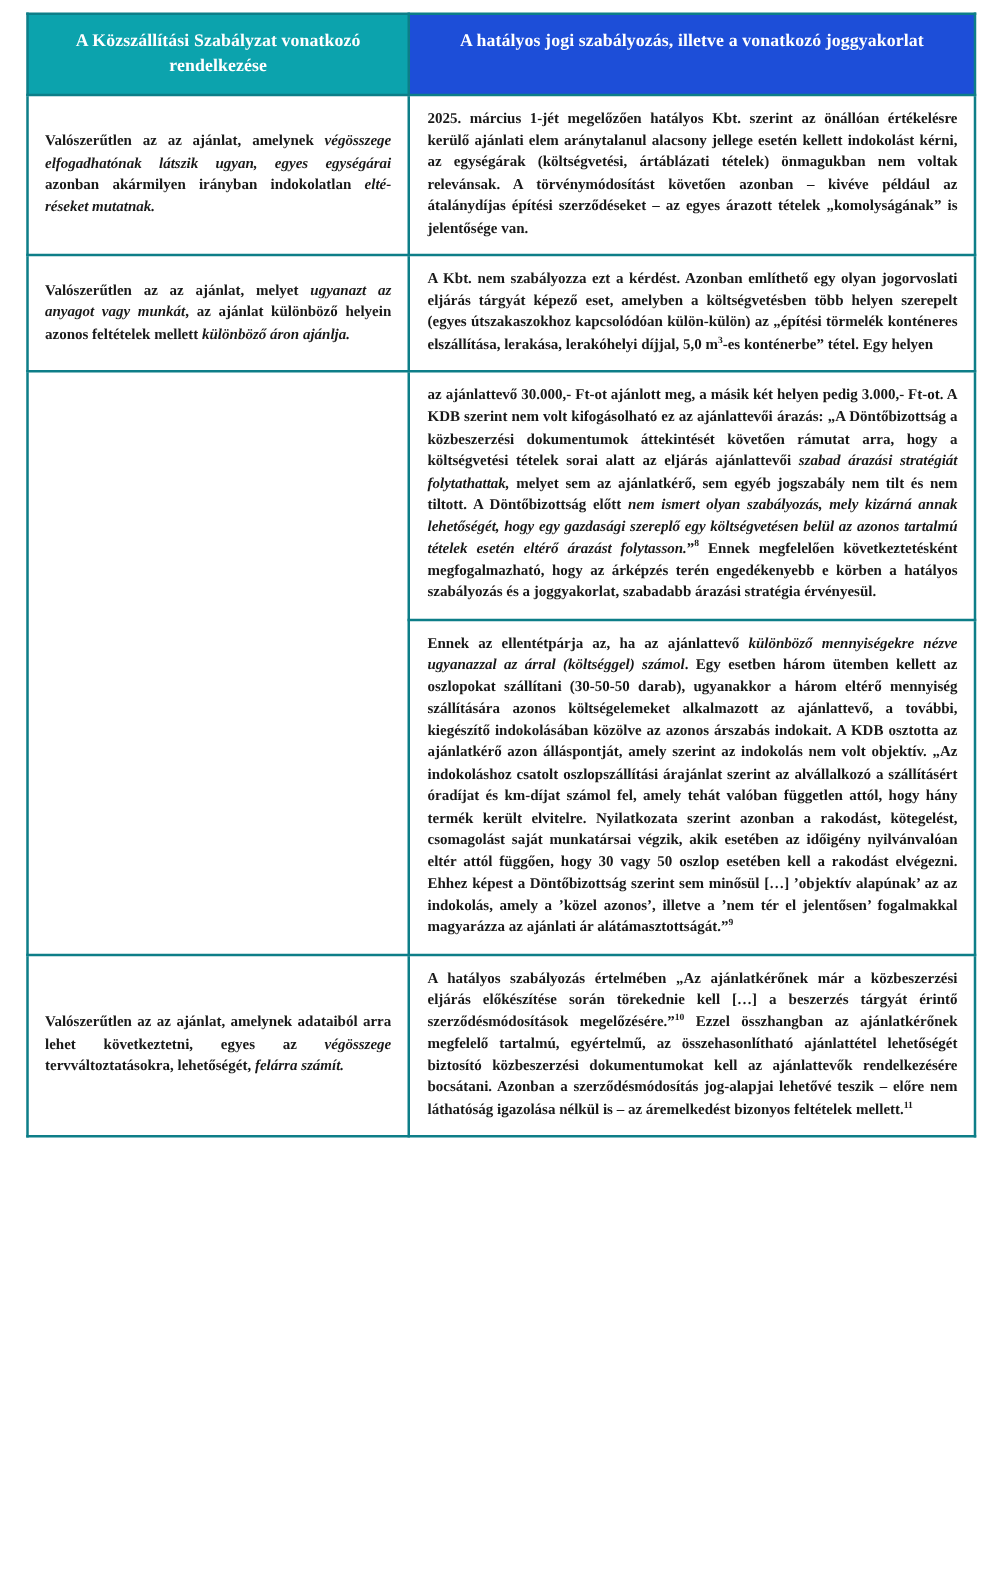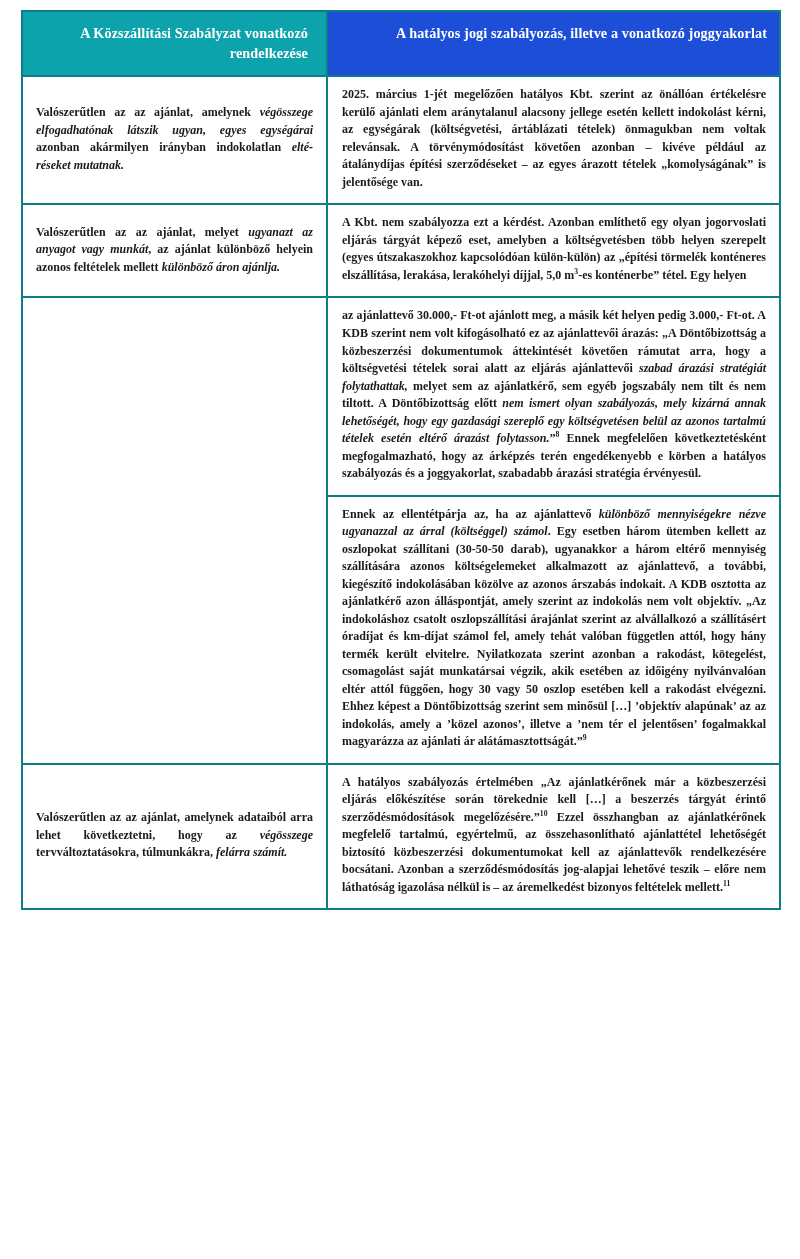--- a/index.html
+++ b/index.html
@@ -38,21 +38,21 @@
   .doc-table td, .doc-table th {
     vertical-align: top;
     padding: 0;
   }
 
   
   .hdr-row th {
     background: #0ca3ad;
     color: #ffffff;
     border: 2px solid #0d7e88;
-    text-align: right;
+    text-align: center;
     font-weight: 700;
     font-size: 14.2px;
     line-height: 1.42;
     padding: 11px 14px 12px 14px;
     letter-spacing: 0.1px;
   }
   .hdr-row th.h-left  { padding-left: 18px; padding-right: 18px; }
   .hdr-row th.h-right { padding-left: 12px; padding-right: 12px; }
 
   
@@ -138,21 +138,21 @@
       </tr>
 
       <tr>
         <td class="cell right vtop" style="border-color: rgb(13, 126, 136);">
           <p><span>Ennek az ellentétpárja az, ha az ajánlattevő </span><i>különböző mennyiségekre nézve ugyanazzal az árral (költséggel) számol</i><span>. Egy esetben három ütemben kellett az oszlopokat szállítani (30-50-50 darab), ugyanakkor a három eltérő mennyiség szállítására azonos költségelemeket alkalmazott az ajánlattevő, a további, kiegészítő indokolásában közölve az azonos árszabás indokait. A KDB osztotta az ajánlatkérő azon álláspontját, amely szerint az indokolás nem volt objektív. „Az indokoláshoz csatolt oszlopszállítási árajánlat szerint az alvállalkozó a szállításért óradíjat és km-díjat számol fel, amely tehát valóban független attól, hogy hány termék került elvitelre. Nyilatkozata szerint azonban a rakodást, kötegelést, csomagolást saját munkatársai végzik, akik esetében az időigény nyilvánvalóan eltér attól függően, hogy 30 vagy 50 oszlop esetében kell a rakodást elvégezni. Ehhez képest a Döntőbizottság szerint sem minősül […] ’objektív alapúnak’ az az indokolás, amely a ’közel azonos’, illetve a ’nem tér el jelentősen’ fogalmakkal magyarázza az ajánlati ár alátámasztottságát.”</span><sup>9</sup></p>
         </td>
       </tr>
 
       <tr>
         <td class="cell left vmid" style="border-color: rgb(13, 126, 136);">
-          <p><span>Valószerűtlen az az ajánlat, amelynek adataiból arra lehet következtetni,  hogy az </span><i>végösszege</i><span> tervváltoztatásokra, túlmunkákra, </span><i>felárra számít.</i></p>
+          <p><span>Valószerűtlen az az ajánlat, amelynek adataiból arra lehet következtetni,  egyes az </span><i>végösszege</i><span> tervváltoztatásokra, lehetőségét, </span><i>felárra számít.</i></p>
         </td>
         <td class="cell right vtop" style="border-color: rgb(13, 126, 136);">
           <p><span>A hatályos szabályozás értelmében  „Az ajánlatkérőnek már a közbeszerzési eljárás előkészítése során törekednie kell […] a beszerzés tárgyát érintő szerződésmódosítások megelőzésére.”</span><sup>10</sup><span> Ezzel összhangban az ajánlatkérőnek megfelelő tartalmú, egyértelmű, az összehasonlítható ajánlattétel lehetőségét biztosító közbeszerzési dokumentumokat kell az ajánlattevők rendelkezésére bocsátani. Azonban a szerződésmódosítás jog-alapjai lehetővé teszik – előre nem láthatóság igazolása nélkül is – az áremelkedést bizonyos feltételek mellett.</span><sup>11</sup></p>
         </td>
       </tr>
 
     </tbody>
   </table>
 
 </div>

